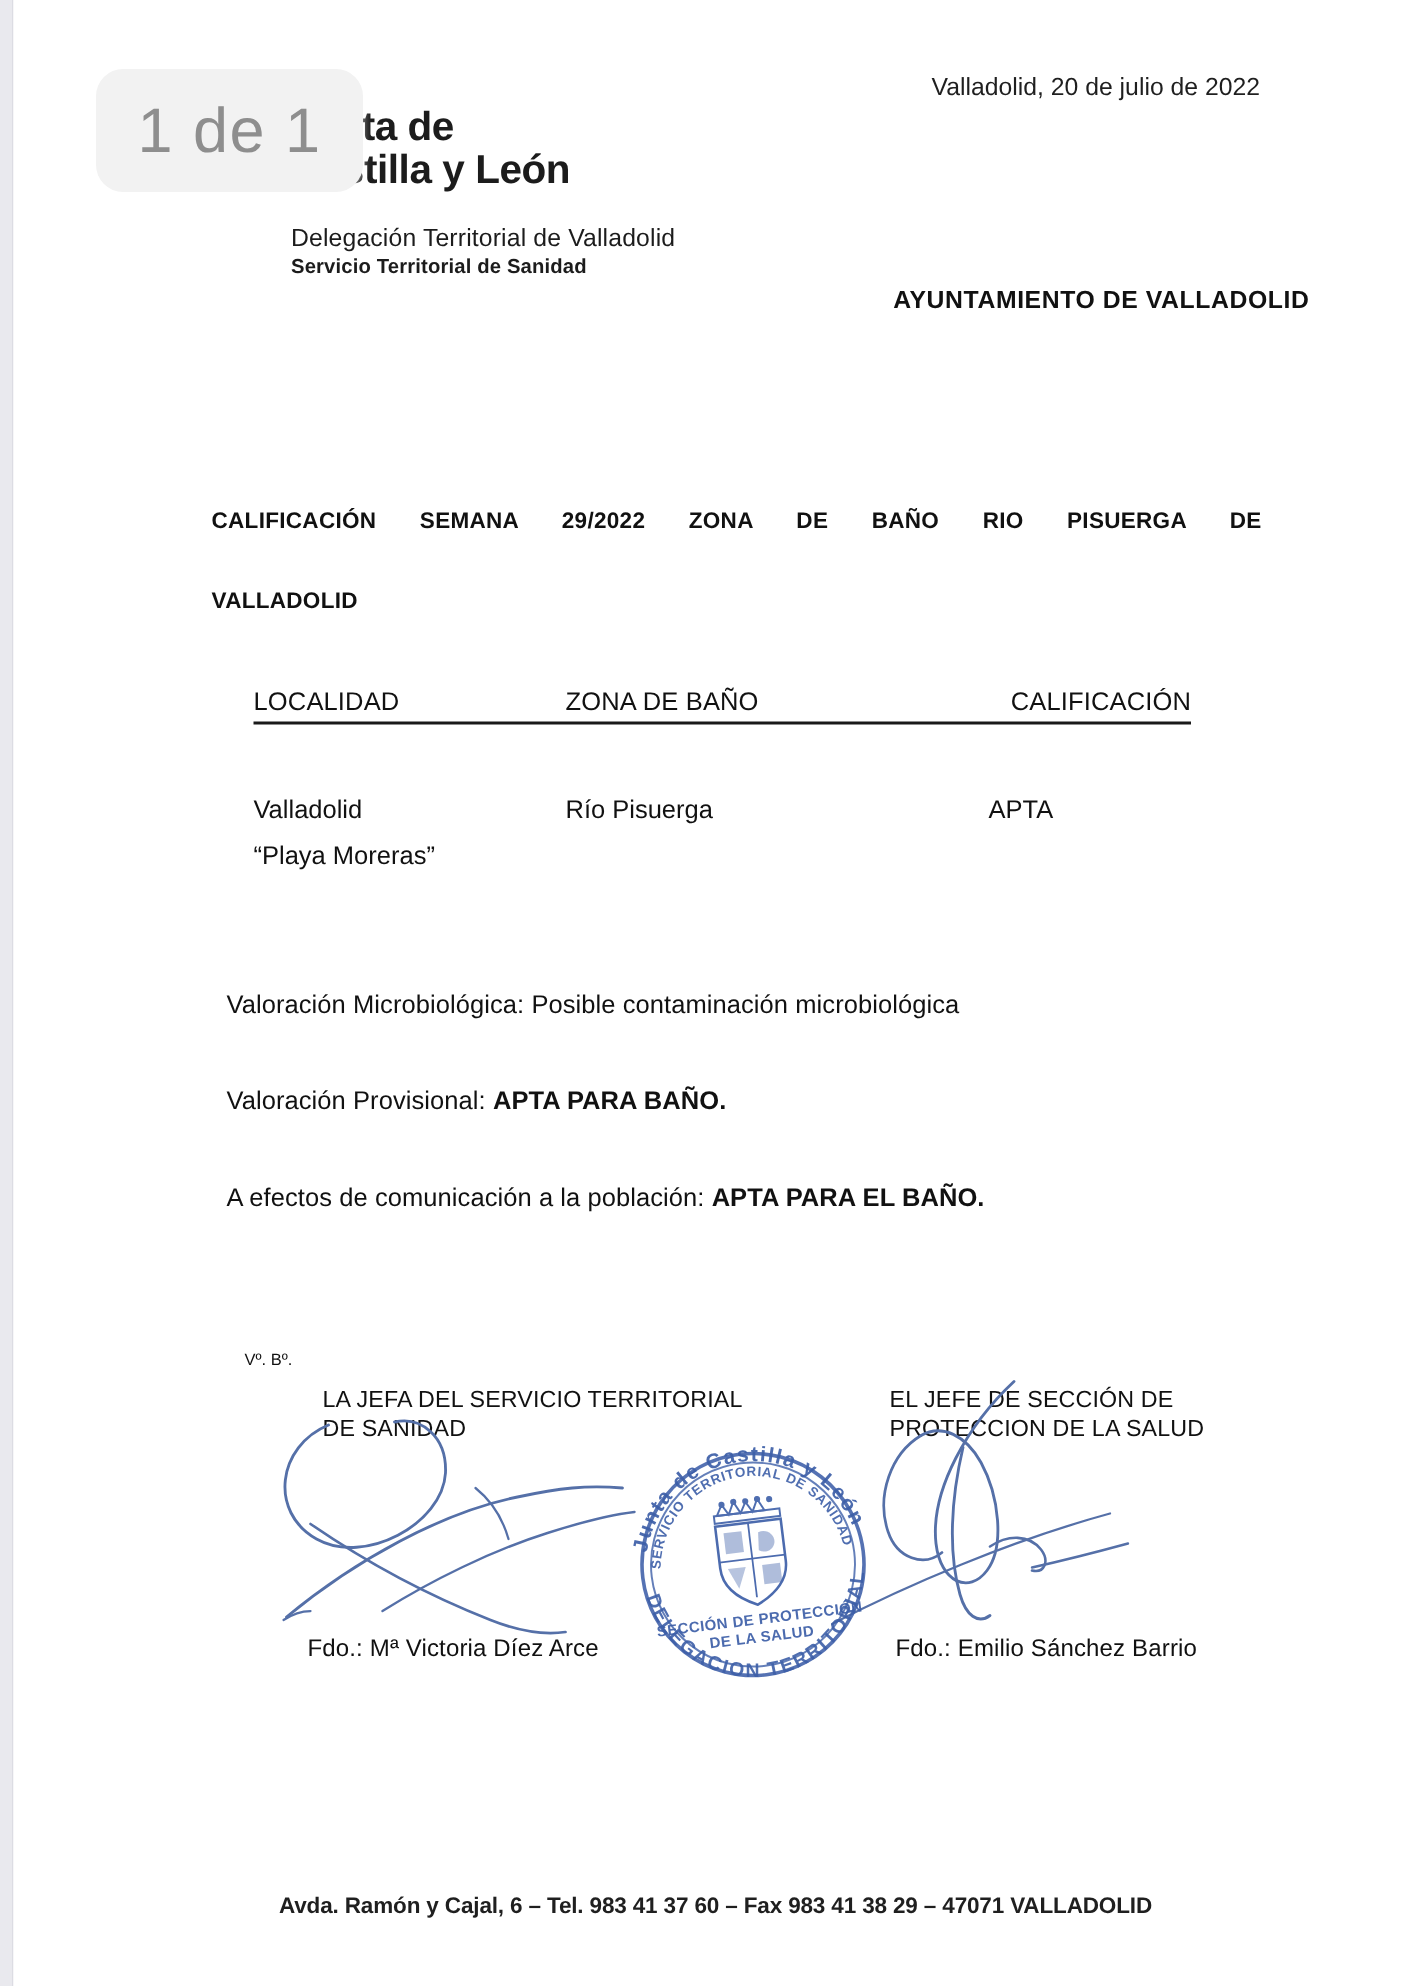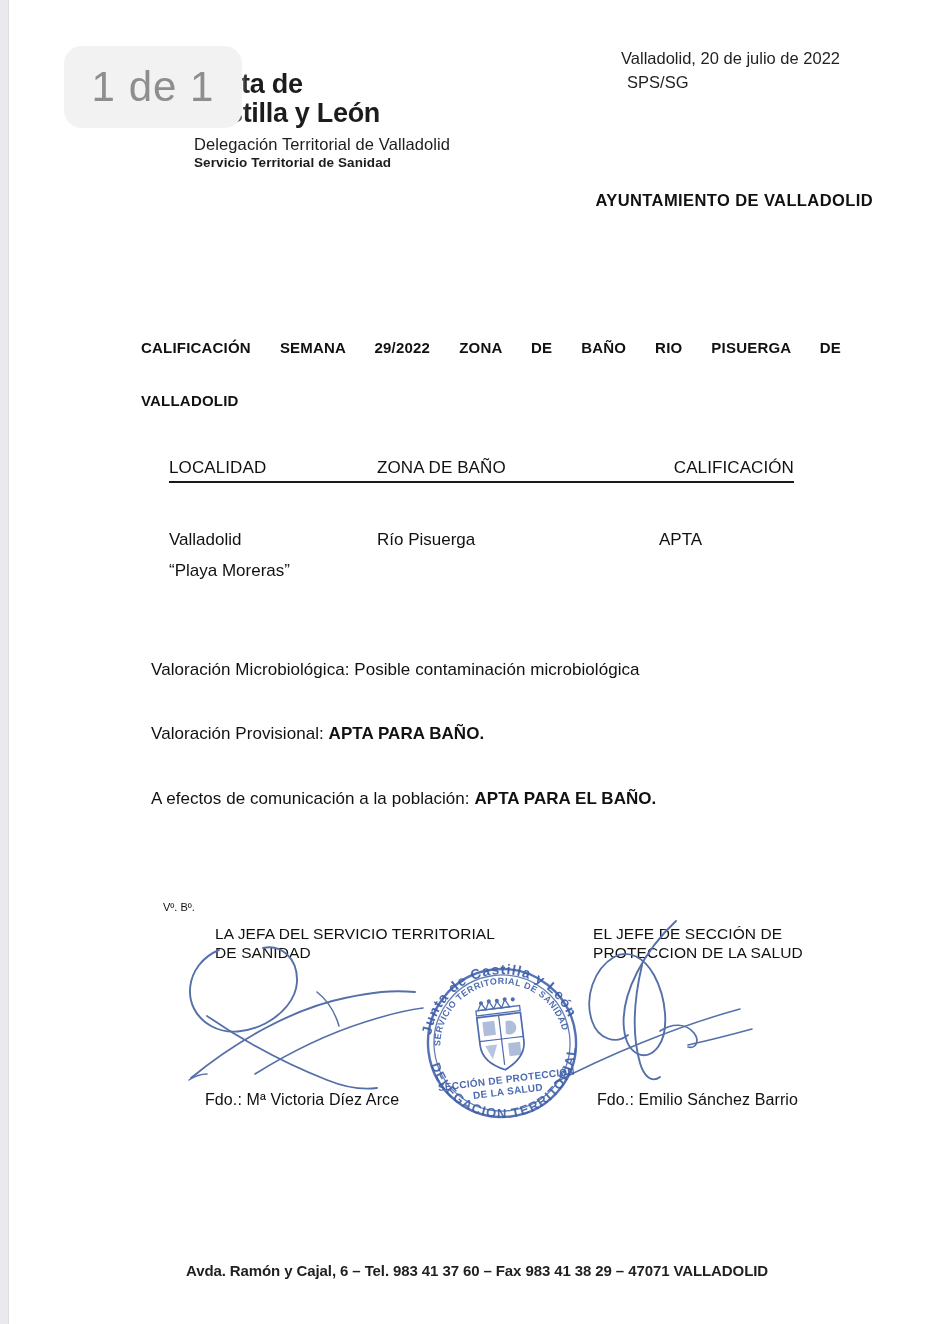--- a/index.html
+++ b/index.html
@@ -76,21 +76,21 @@
   }
   .logo-title {
     font-size: 27px;
     font-weight: bold;
     line-height: 1.08;
     letter-spacing: -0.3px;
     color: #1c1c1c;
     white-space: pre-line;
   }
   .logo-sub1 {
-    margin-top: 7px;
+    margin-top: 22px;
     font-size: 16.5px;
     color: #1c1c1c;
     letter-spacing: .1px;
   }
   .logo-sub2 {
     margin-top: 1px;
     font-size: 13.5px;
     font-weight: 600;
     color: #1c1c1c;
     letter-spacing: .1px;
@@ -260,21 +260,20 @@
 
     <div class="logo-block">
       <div class="logo-title">Junta de
 Castilla y León</div>
       <div class="logo-sub1">Delegación Territorial de Valladolid</div>
       <div class="logo-sub2">Servicio Territorial de Sanidad</div>
     </div>
 
     <div class="date-block">
       <div>Valladolid, 20 de julio de 2022</div>
-      <div class="ref">SPS/SG</div>
     </div>
 
     <div class="addressee">
       <div class="line1">AYUNTAMIENTO DE VALLADOLID</div>
     </div>
 
     <div class="doc-title">
       <span class="l1">CALIFICACIÓN SEMANA 29/2022 ZONA DE BAÑO RIO PISUERGA DE</span>
       <span class="l2">VALLADOLID</span>
     </div>

